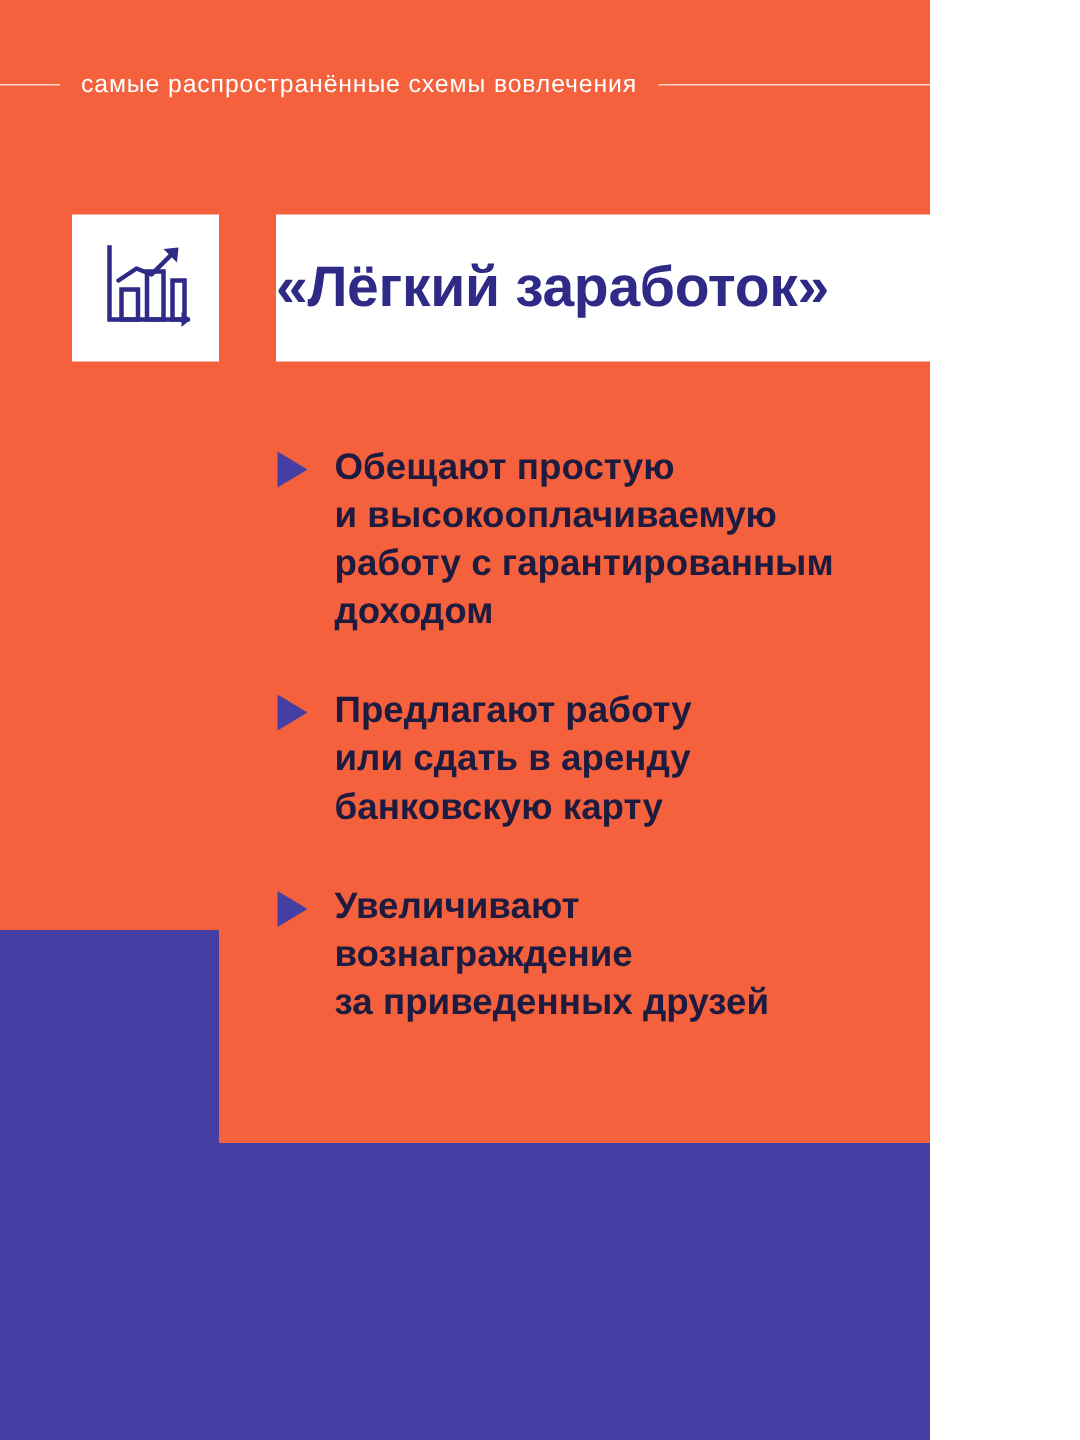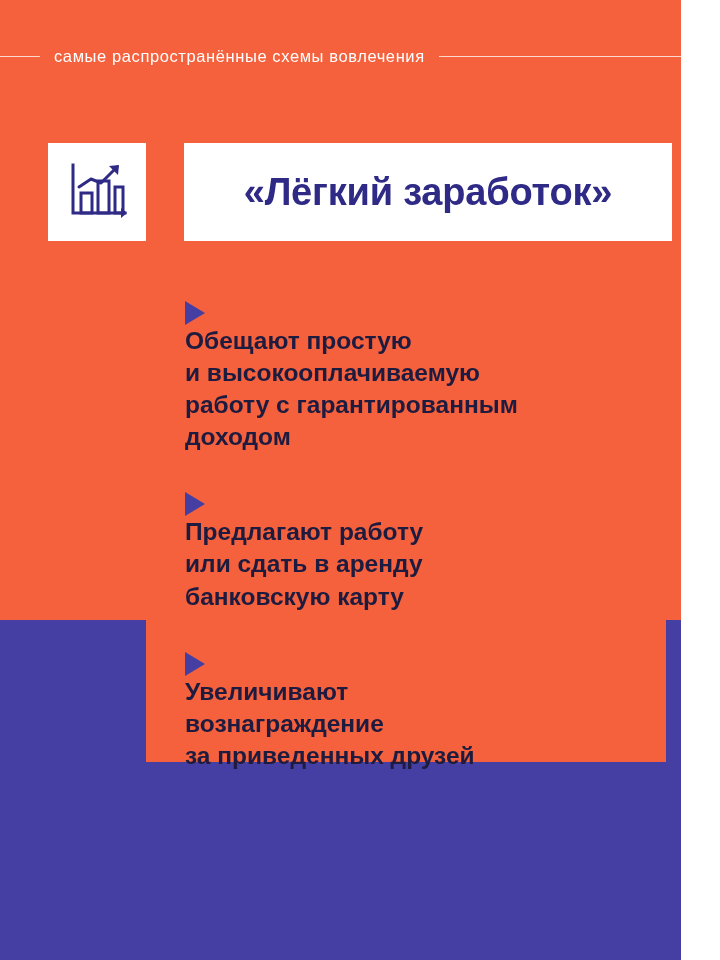--- a/index.html
+++ b/index.html
@@ -9,21 +9,21 @@
   body {
     width: 720px;
     height: 960px;
     overflow: hidden;
     font-family: "Liberation Sans", sans-serif;
     background: #ffffff;
   }
 
   .slide {
     position: relative;
-    width: 681px;
+    width: 620px;
     height: 960px;
     background: #f4613c;
     overflow: hidden;
   }
 
   
   .bottom-block {
     position: absolute;
     left: 0;
     bottom: 0;
@@ -85,42 +85,41 @@
     display: flex;
     align-items: center;
     justify-content: center;
   }
   .title-card {
     margin-left: 38px;
     flex: 1 1 auto;
     background: #ffffff;
     display: flex;
     align-items: center;
-    justify-content: center;
+    justify-content: flex-start;
   }
   .title-text {
     color: #2e2a86;
     font-size: 38px;
     font-weight: bold;
     letter-spacing: -0.2px;
     white-space: nowrap;
   }
 
   
   .bullets {
     position: absolute;
     left: 185px;
     top: 296px;
     width: 470px;
   }
   .bullet {
     display: flex;
     align-items: flex-start;
     margin-bottom: 34px;
-    flex-direction: column;
   }
   .bullet:last-child { margin-bottom: 0; margin-top: 16px; }
   .bullet-marker {
     flex: 0 0 auto;
     width: 0;
     height: 0;
     border-top: 12px solid transparent;
     border-bottom: 12px solid transparent;
     border-left: 20px solid #453fa3;
     margin-top: 5px;

